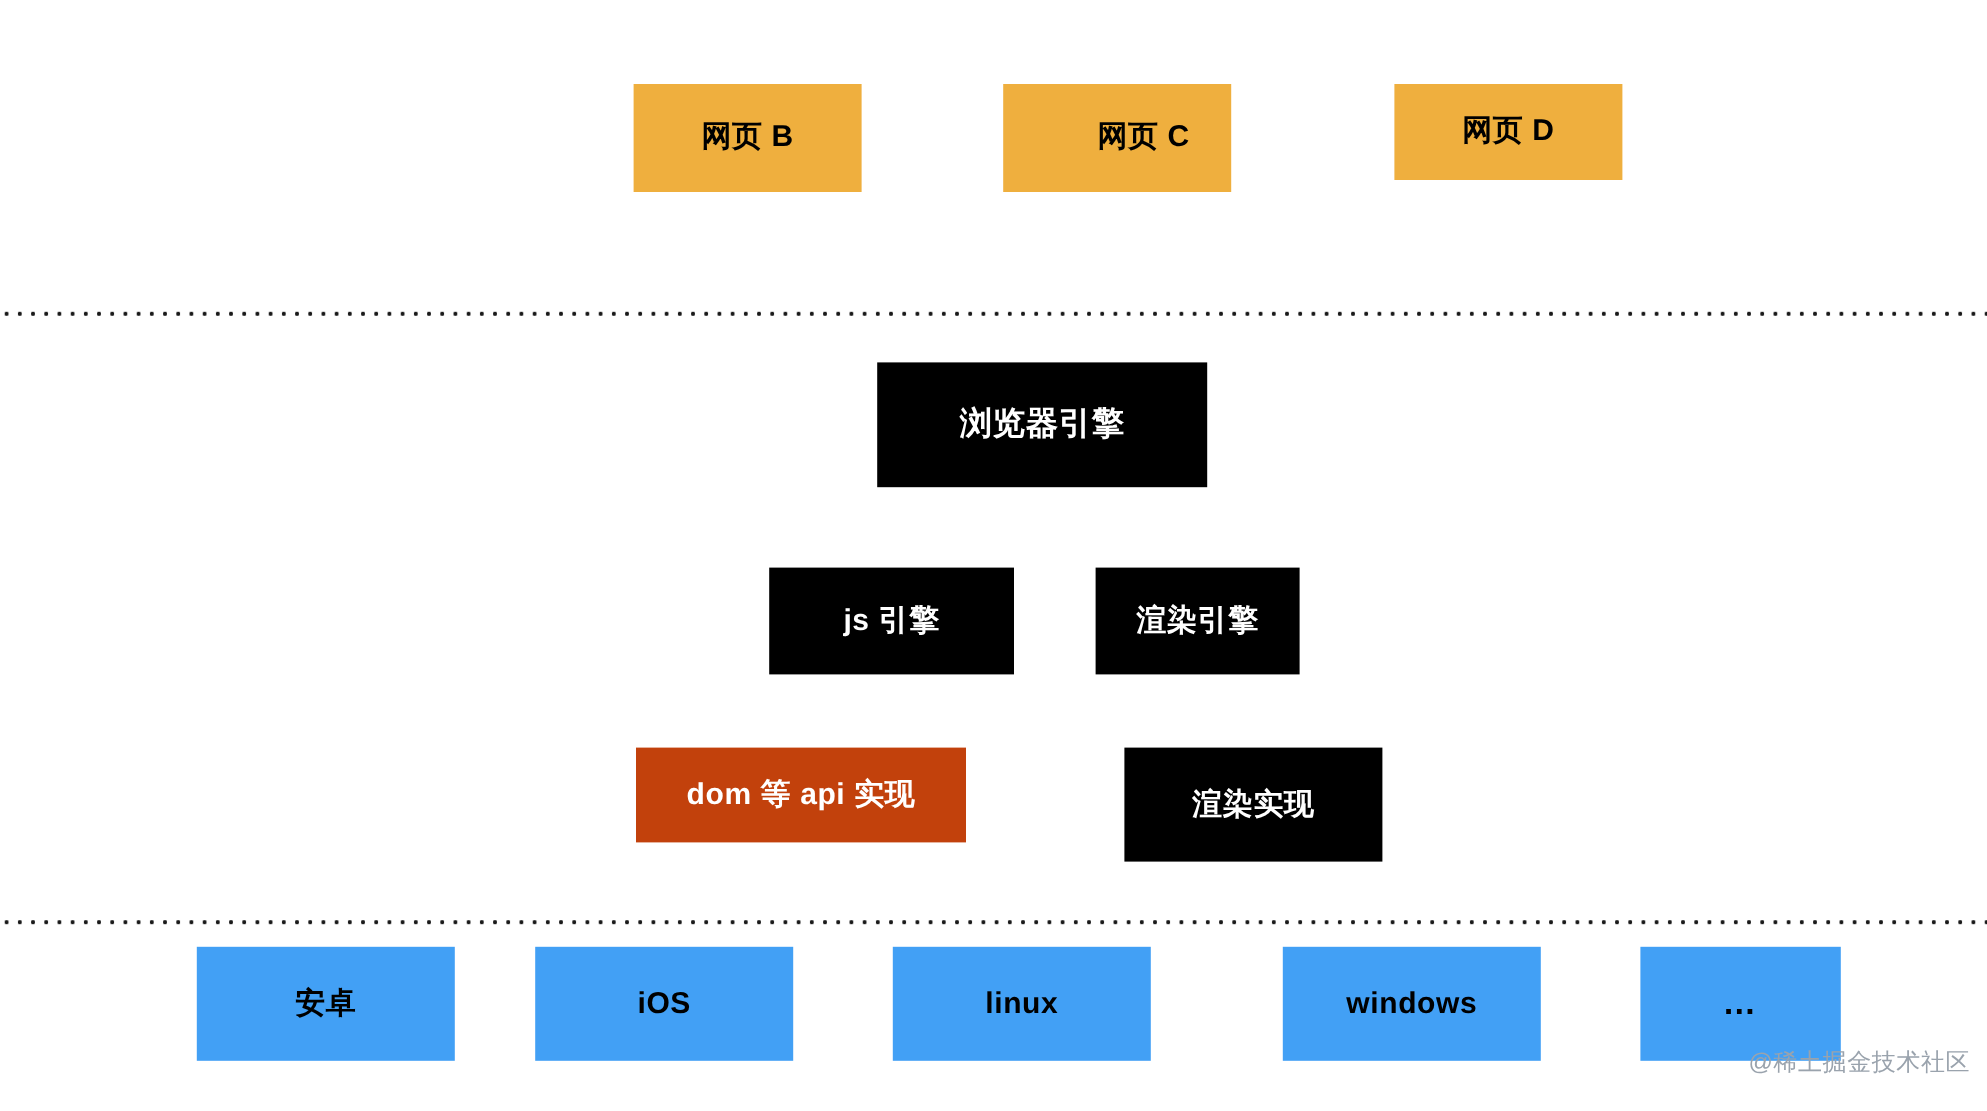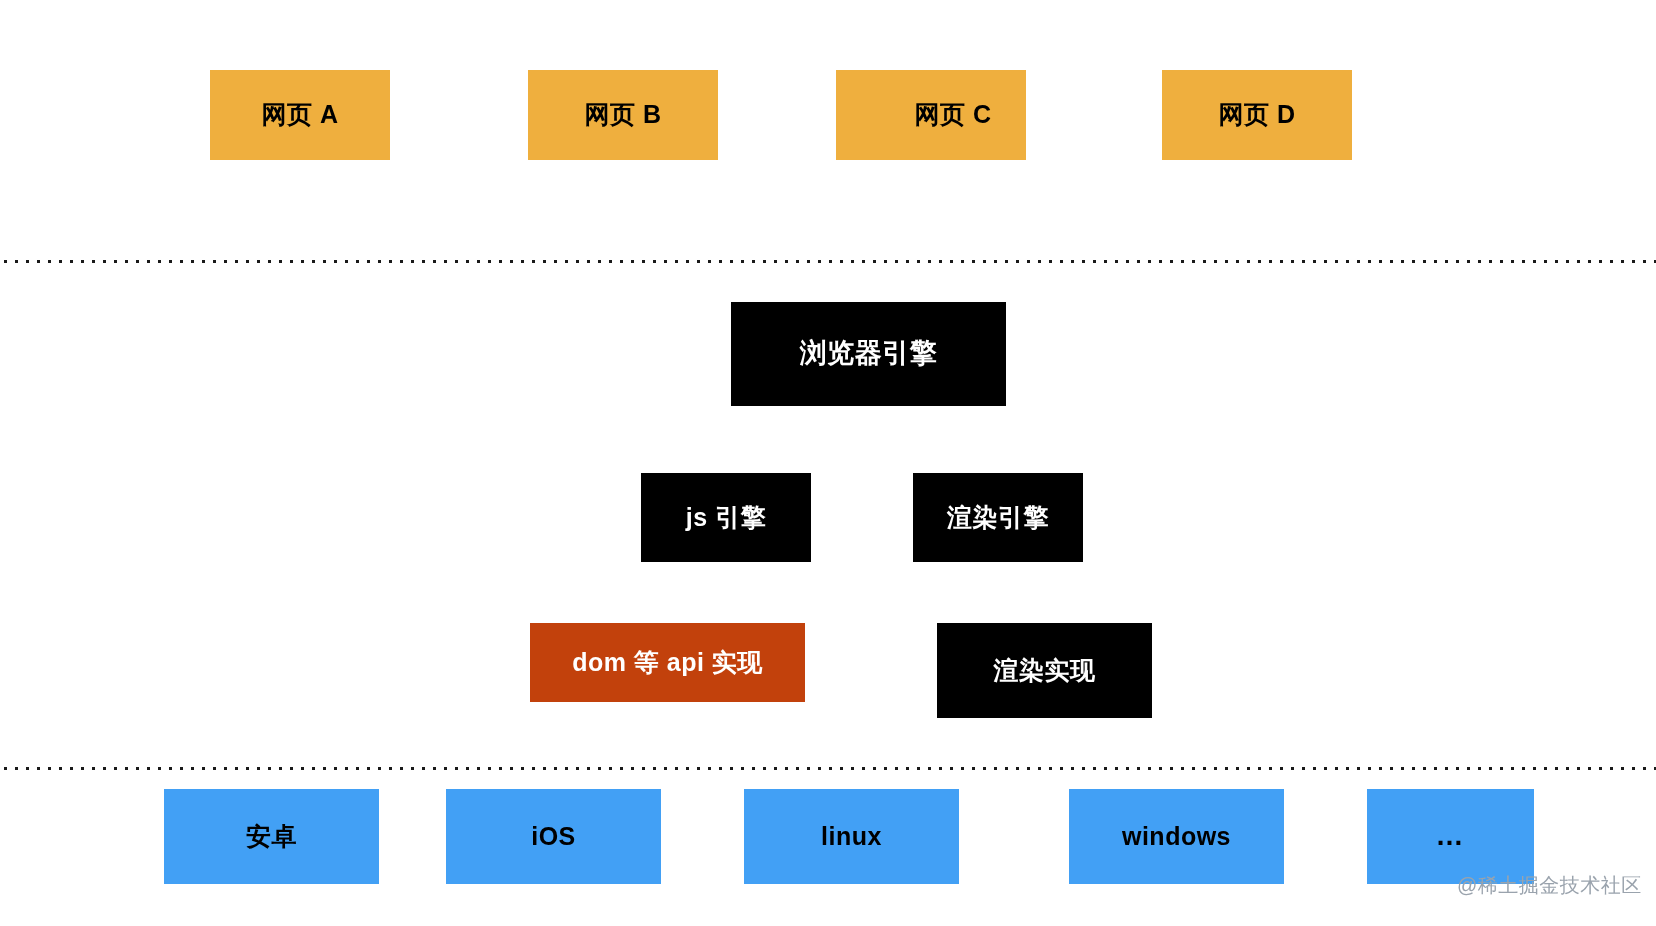--- a/index.html
+++ b/index.html
@@ -82,29 +82,28 @@
     font-weight: 400;
     white-space: nowrap;
     letter-spacing: 0.5px;
   }
 </style>
 </head>
 <body>
 
 <div id="canvas" style="background: rgb(255, 255, 255);">
 
-  <div class="box page-box" style="left: 210px; top: 70px; width: 180px; height: 90px; background: rgb(239, 175, 62);">网页 A</div>
   <div class="box page-box" style="left: 528px; top: 70px; width: 190px; height: 90px; background: rgb(239, 175, 62);">网页 B</div>
   <div class="box page-box" style="left: 836px; top: 70px; width: 190px; height: 90px; background: rgb(239, 175, 62); padding-left: 44px;">网页 C</div>
-  <div class="box page-box" style="left: 1162px; top: 70px; width: 190px; height: 90px; background: rgb(239, 175, 62);">网页 D</div>
+  <div class="box page-box" style="left: 1162px; top: 70px; width: 190px; height: 80px; background: rgb(239, 175, 62);">网页 D</div>
 
   <div class="divider" style="top: 259px;"></div>
 
   <div class="box engine-box lvl1" style="left: 731px; top: 302px; width: 275px; height: 104px; background: rgb(0, 0, 0);">浏览器引擎</div>
-  <div class="box engine-box lvl2" style="left: 641px; top: 473px; width: 170px; height: 89px; background: rgb(0, 0, 0);">js 引擎</div>
+  <div class="box engine-box lvl2" style="left: 641px; top: 473px; width: 204px; height: 89px; background: rgb(0, 0, 0);">js 引擎</div>
   <div class="box engine-box lvl2" style="left: 913px; top: 473px; width: 170px; height: 89px; background: rgb(0, 0, 0);">渲染引擎</div>
   <div class="box engine-box lvl3" style="left: 530px; top: 623px; width: 275px; height: 79px; background: #c2410c;">dom 等 api 实现</div>
   <div class="box engine-box lvl3" style="left: 937px; top: 623px; width: 215px; height: 95px; background: rgb(0, 0, 0);">渲染实现</div>
 
   <div class="divider" style="top: 766px;"></div>
 
   <div class="box os-box" style="left: 164px; top: 789px; width: 215px; height: 95px; background: rgb(66, 160, 245);">安卓</div>
   <div class="box os-box" style="left: 446px; top: 789px; width: 215px; height: 95px; background: rgb(66, 160, 245);">iOS</div>
   <div class="box os-box" style="left: 744px; top: 789px; width: 215px; height: 95px; background: rgb(66, 160, 245);">linux</div>
   <div class="box os-box" style="left: 1069px; top: 789px; width: 215px; height: 95px; background: rgb(66, 160, 245);">windows</div>

